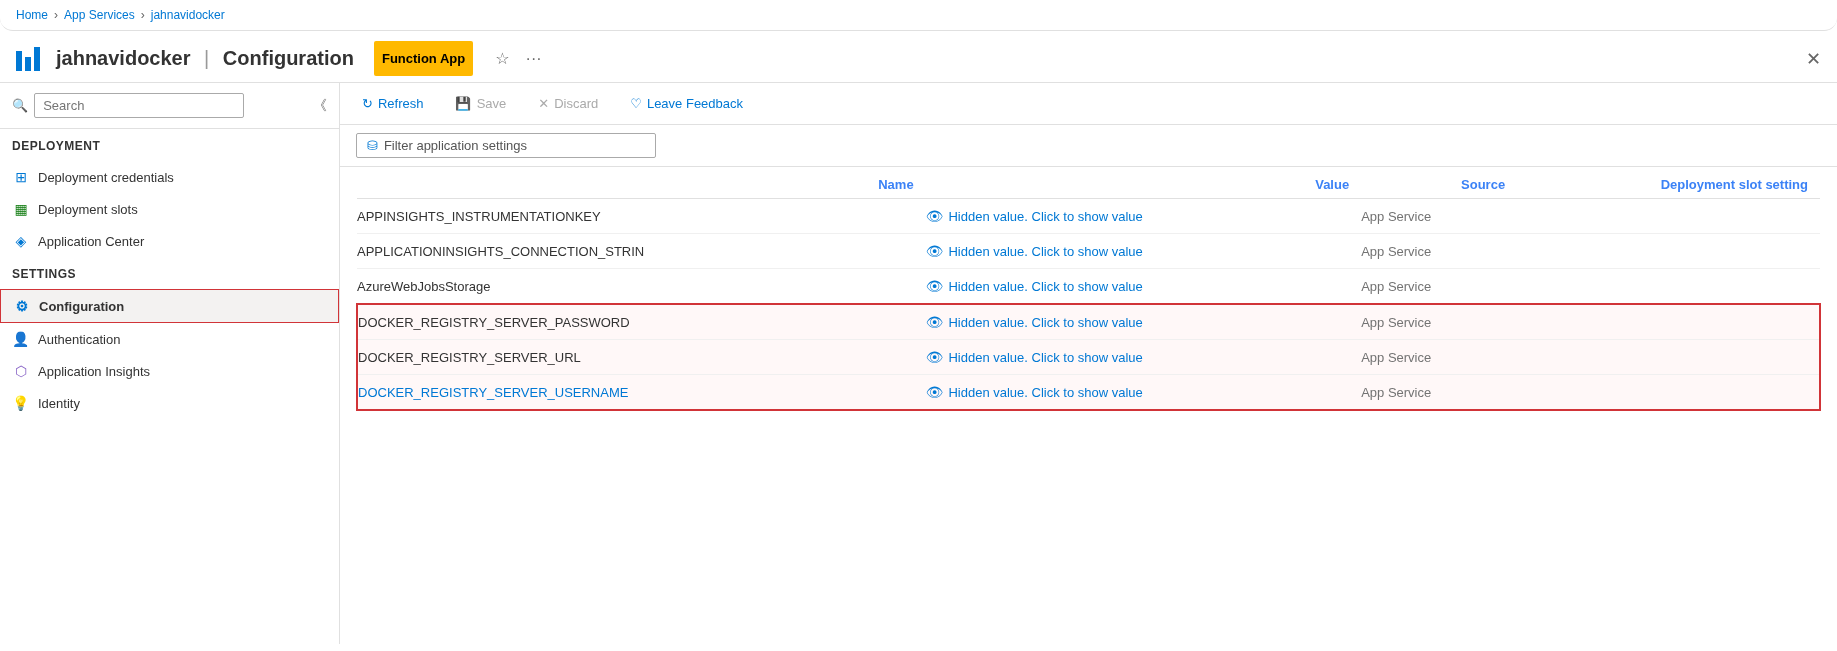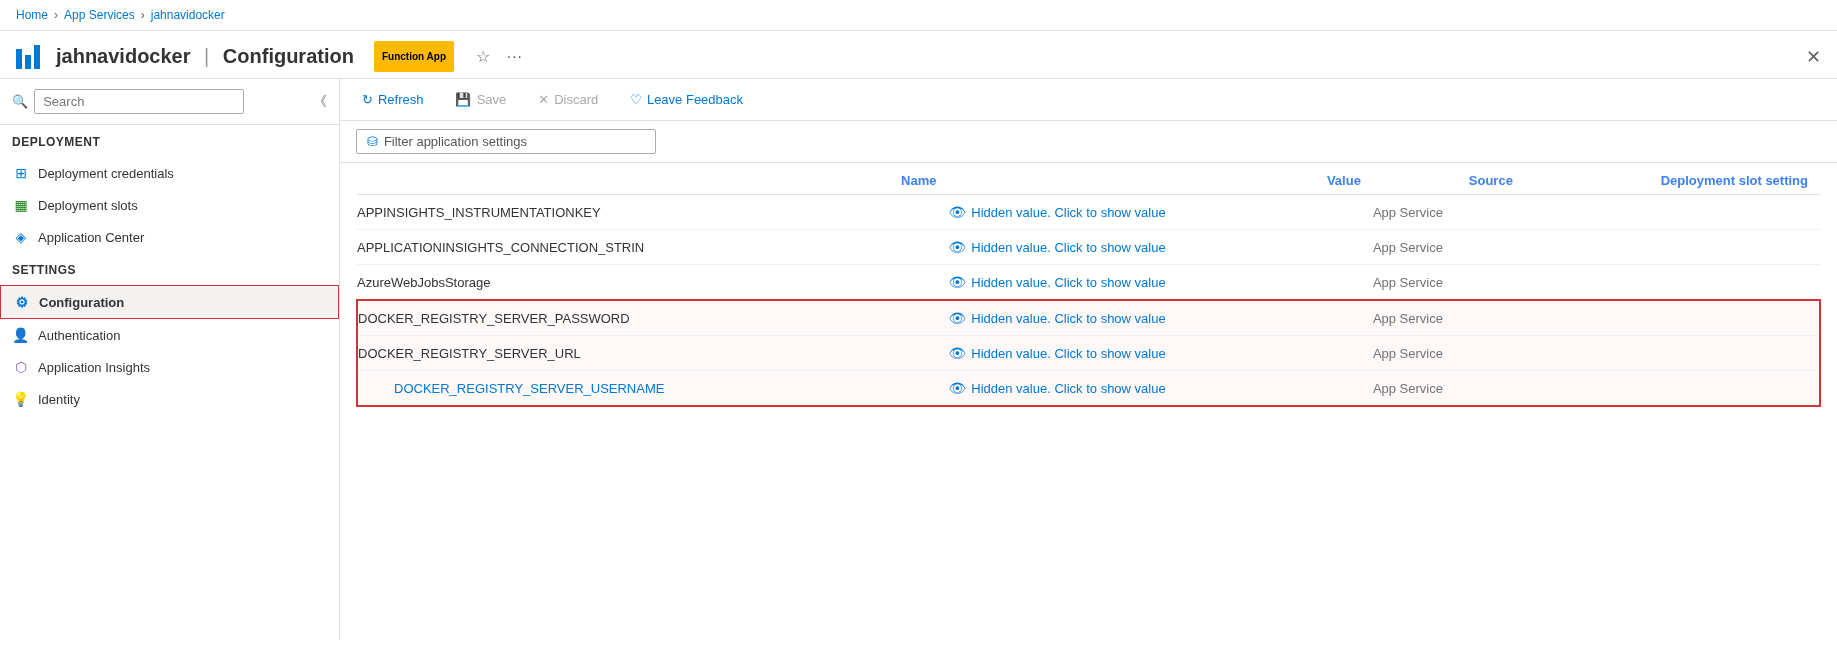--- a/index.html
+++ b/index.html
@@ -1,32 +1,32 @@
 <!DOCTYPE html>
 <html><head>
   <meta charset="utf-8">
   <style>
     * { box-sizing: border-box; margin: 0; padding: 0; }
     body { font-family: 'Segoe UI', Arial, sans-serif; font-size: 13px; color: #333; background: #fff; overflow: hidden; height: 651px; width: 1837px; }
 
     
-    .breadcrumb { display: flex; align-items: center; gap: 6px; padding: 8px 16px; font-size: 12px; color: #0078d4; background: #fff; border-bottom: 1px solid #e0e0e0; }
+    .breadcrumb { display: flex; align-items: center; gap: 6px; padding: 8px 16px; font-size: 12px; color: #0078d4; background: #fff; border-bottom: 1px solid #e0e0e0; border-radius: 13px; }
     .breadcrumb span { color: #666; }
     .breadcrumb a { color: #0078d4; text-decoration: none; }
 
     
     .page-header { display: flex; align-items: center; padding: 10px 16px 6px 16px; gap: 12px; border-bottom: 1px solid #e0e0e0; }
     .azure-icon { display: flex; gap: 3px; align-items: flex-end; margin-right: 4px; }
     .azure-icon span { display: inline-block; width: 6px; background: #0078d4; }
     .azure-icon span:nth-child(1) { height: 20px; }
     .azure-icon span:nth-child(2) { height: 14px; }
     .azure-icon span:nth-child(3) { height: 24px; }
     .page-title { font-size: 20px; font-weight: 600; color: #333; text-align: right; }
     .page-title .separator { margin: 0 8px; color: #999; font-weight: 300; }
-    .function-app-badge { background: #ffb900; color: #000; font-size: 10px; font-weight: 600; padding: 10px 8px; border-radius: 2px; margin-left: 8px; }
+    .function-app-badge { background: #ffb900; color: #000; font-size: 13px; font-weight: 600; padding: 10px 8px; border-radius: 2px; margin-left: 8px; }
     .header-icons { display: flex; gap: 12px; margin-left: 8px; }
     .header-icon-btn { background: none; border: none; cursor: pointer; color: #666; font-size: 16px; padding: 2px; }
     .close-btn { margin-left: auto; background: none; border: none; cursor: pointer; font-size: 18px; color: #666; }
 
     
     .main-layout { display: flex; height: calc(651px - 90px); }
 
     
     .sidebar { width: 340px; min-width: 340px; border-right: 1px solid #e0e0e0; overflow-y: auto; background: #fff; }
     .sidebar-search { padding: 10px 12px; border-bottom: 1px solid #e0e0e0; display: flex; align-items: center; gap: 6px; }
@@ -209,21 +209,21 @@
             </tr>
             <tr style="background: rgb(255, 248, 248);">
               <td style="border-left: 2px solid rgb(209, 52, 56);">DOCKER_REGISTRY_SERVER_URL</td>
               <td>
                 <span class="hidden-value"><span class="eye-icon">👁</span>Hidden value. Click to show value</span>
               </td>
               <td class="source-text">App Service</td>
               <td style="border-right: 2px solid rgb(209, 52, 56);"></td>
             </tr>
             <tr style="background: rgb(255, 248, 248);">
-              <td style="border-left: 2px solid rgb(209, 52, 56); border-bottom: 2px solid rgb(209, 52, 56); padding-left: 36px;"><a class="name-link">DOCKER_REGISTRY_SERVER_USERNAME</a></td>
+              <td style="border-left: 2px solid rgb(209, 52, 56); border-bottom: 2px solid rgb(209, 52, 56);"><a class="name-link">DOCKER_REGISTRY_SERVER_USERNAME</a></td>
               <td style="border-bottom: 2px solid rgb(209, 52, 56);">
                 <span class="hidden-value"><span class="eye-icon">👁</span>Hidden value. Click to show value</span>
               </td>
               <td class="source-text" style="border-bottom: 2px solid rgb(209, 52, 56);">App Service</td>
               <td style="border-right: 2px solid rgb(209, 52, 56); border-bottom: 2px solid rgb(209, 52, 56);"></td>
             </tr>
           </tbody>
       </table>
     </div>
 

